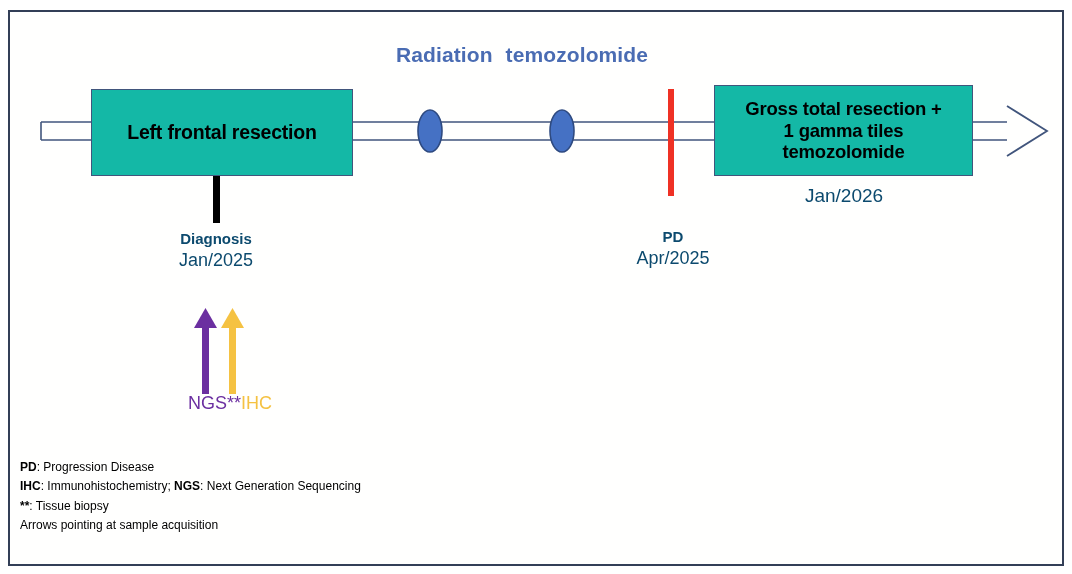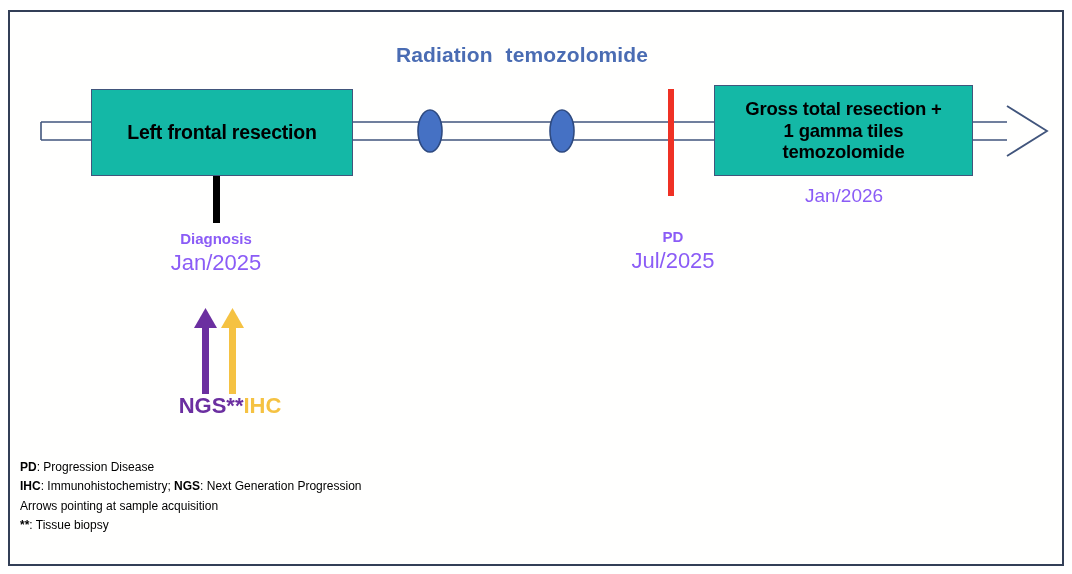--- a/index.html
+++ b/index.html
@@ -85,31 +85,31 @@
     left: 668px;
     top: 89px;
     width: 6px;
     height: 107px;
     background: #ef3124;
   }
 
   .label-block {
     position: absolute;
     text-align: center;
-    color: #8b5cf6;
+    color: #0c4a6e;
     line-height: 1.26;
   }
   .label-block .lbl-title {
     font-weight: bold;
     font-size: 15px;
     display: block;
   }
   .label-block .lbl-date {
     font-weight: normal;
-    font-size: 22px;
+    font-size: 18px;
     display: block;
   }
   #label-diagnosis {
     left: 126px;
     top: 230px;
     width: 180px;
   }
   #label-pd {
     left: 583px;
     top: 228px;
@@ -145,22 +145,22 @@
     top: 306px;
     width: 70px;
     height: 90px;
   }
   #acq-label {
     position: absolute;
     left: 120px;
     top: 393px;
     width: 220px;
     text-align: center;
-    font-size: 22px;
-    font-weight: bold;
+    font-size: 18px;
+    font-weight: normal;
     white-space: nowrap;
   }
   #acq-ngs { color: #6b2fa0; }
   #acq-ihc { color: #f5c242; }
 
   
   #legend {
     position: absolute;
     left: 20px;
     top: 458px;
@@ -215,21 +215,21 @@
   <div class="diagnosis-tick"></div>
   <div class="pd-tick"></div>
 
   <div class="label-block" id="label-diagnosis">
     <span class="lbl-title">Diagnosis</span>
     <span class="lbl-date">Jan/2025</span>
   </div>
 
   <div class="label-block" id="label-pd">
     <span class="lbl-title">PD</span>
-    <span class="lbl-date">Jul/2025</span>
+    <span class="lbl-date">Apr/2025</span>
   </div>
 
   <div class="label-block" id="label-gtr-date">
     <span class="lbl-date">Jan/2026</span>
   </div>
 
   <svg class="acq-arrows" viewBox="0 0 70 90" xmlns="http://www.w3.org/2000/svg">
 
     <g>
       <rect x="14" y="18" width="7" height="70" fill="#6b2fa0"></rect>
@@ -242,20 +242,20 @@
     </g>
   </svg>
 
   <div id="acq-label">
     <span id="acq-ngs">NGS**</span><span id="acq-ihc">IHC</span>
   </div>
 
   <div id="legend">
     <span class="lg-line"><b>PD</b><span>: Progression Disease</span></span>
 
-    <span class="lg-line"><b>IHC</b><span>: Immunohistochemistry; </span><b>NGS</b><span>: Next Generation Progression</span></span>
+    <span class="lg-line"><b>IHC</b><span>: Immunohistochemistry; </span><b>NGS</b><span>: Next Generation Sequencing</span></span>
+
+    <span class="lg-line"><b>**</b><span>: Tissue biopsy</span></span>
 
     <span class="lg-line">Arrows pointing at sample acquisition</span>
-
-    <span class="lg-line"><b>**</b><span>: Tissue biopsy</span></span>
   </div>
 
 </div>
 
 </body></html>

